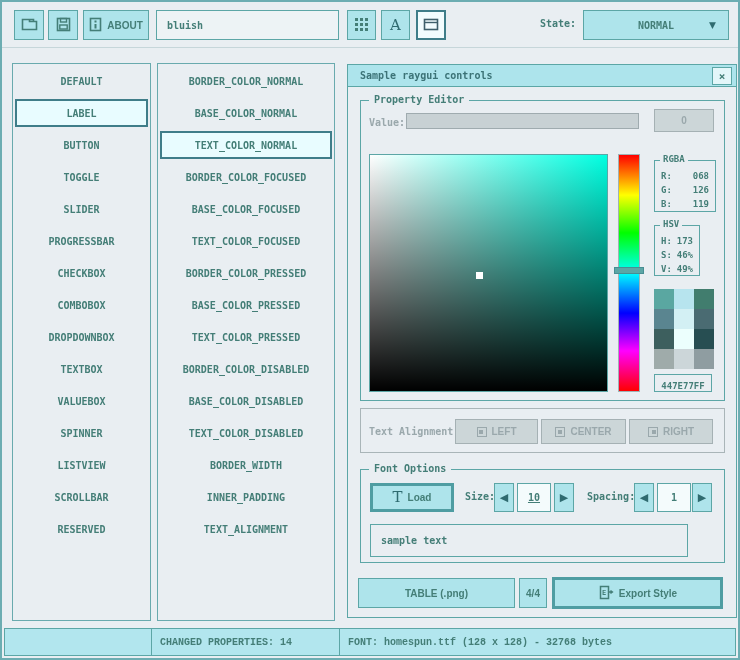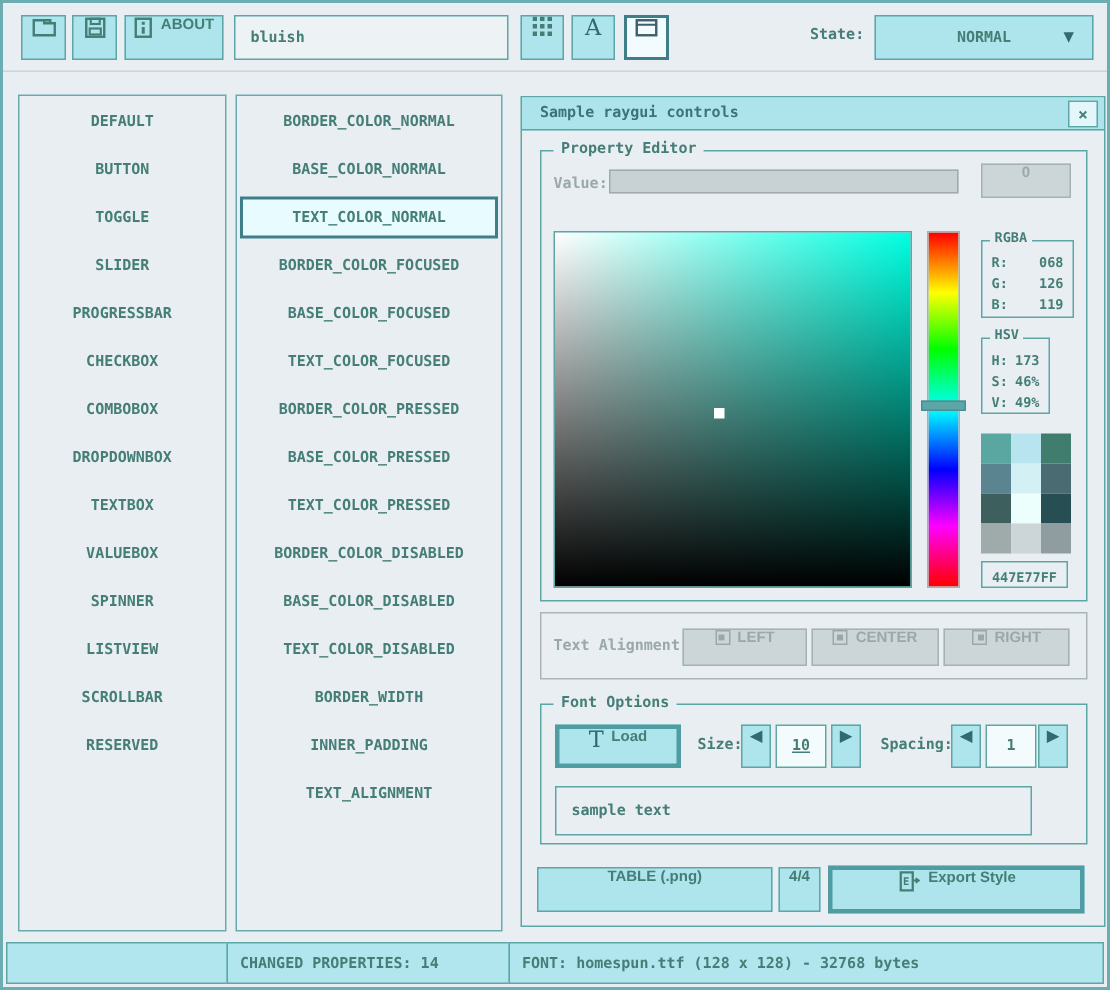--- a/index.html
+++ b/index.html
@@ -4,21 +4,21 @@
 <style>
   * { margin:0; padding:0; box-sizing:border-box; }
   html,body { width:740px; height:660px; }
   body { font-family:"DejaVu Sans Mono", monospace; font-weight:bold; background:#dfe7ea; }
   .app { position:absolute; top:0; left:0; width:740px; height:660px;
          background:#e9eef2; border:2px solid #6cadb2; overflow:hidden; }
   .abs { position:absolute; }
   .txt { color:#447e77; font-size:10px; }
 
   
-  .btn { position:absolute; display:flex; justify-content:center; gap:5px;
+  .btn { position:absolute; display:flex; align-items:center; justify-content:center; gap:5px;
          background:#aee4eb; border:1px solid #5ca6a6; color:#447e77; font-size:10px; font-weight:bold;
          cursor:pointer; }
   .btn.thick { border:3px solid #4f9da2; }
   .btn.activewin { background:#f2fcfe; border:2px solid #3f7d89; }
   .btn.disabled { background:#ccd6d8; border:1px solid #a5b1b4; color:#9aa8ac; }
 
   
   .toolbar { position:absolute; top:0; left:0; right:0; height:46px; border-bottom:1px solid #c6d6da; }
   .input { position:absolute; background:#edf3f5; border:1px solid #5ca6a6; color:#447e77;
            font-family:"DejaVu Sans Mono",monospace; font-weight:bold; font-size:10px; padding-left:10px; }
@@ -72,21 +72,21 @@
   .valbox { position:absolute; background:#f4fbfc; border:1px solid #5ca6a6; color:#447e77; font-size:10px;
             display:flex; align-items:center; justify-content:center; }
   .samplebox { position:absolute; background:#e9eef2; border:1px solid #5ca6a6; color:#447e77; font-size:10px;
                display:flex; align-items:center; padding-left:10px; }
   .t-glyph { font-family:"DejaVu Serif",serif; font-size:15px; font-weight:normal; color:#2f6b70; line-height:1; }
 
   
   .statusbar { position:absolute; left:2px; right:2px; bottom:2px; height:28px; display:flex; }
   .status-cell { background:#b2e6ee; border:1px solid #5ca6a6; height:100%; display:flex; align-items:center;
                  color:#447e77; font-size:10px; padding-left:8px; }
-  .status-cell + .status-cell { margin-left:-1px; }
+  .status-cell + .status-cell { margin-left:-1px;font-family:Liberation Mono, monospace; }
 </style>
 </head>
 <body>
 
 <div class="app">
 
   <div class="toolbar">
     <button class="btn" style="left:12px;top:8px;width:30px;height:30px;">
       <span>
         <svg width="17" height="14" viewBox="0 0 17 14">
@@ -144,20 +144,21 @@
     </button>
     <span class="abs txt" style="left:538px;top:16px;">State:</span>
     <div class="dropdown" style="left:581px;top:8px;width:146px;height:30px;text-align:right;">
       <span class="txt">NORMAL</span>
       <span class="dd-arrow">▼</span>
     </div>
   </div>
 
   <div class="panel" style="left:10px;top:61px;width:139px;height:558px;">
       <div class="list-item">DEFAULT</div>
+      <div class="list-item selected">LABEL</div>
       <div class="list-item">BUTTON</div>
       <div class="list-item">TOGGLE</div>
       <div class="list-item">SLIDER</div>
       <div class="list-item">PROGRESSBAR</div>
       <div class="list-item">CHECKBOX</div>
       <div class="list-item">COMBOBOX</div>
       <div class="list-item">DROPDOWNBOX</div>
       <div class="list-item">TEXTBOX</div>
       <div class="list-item">VALUEBOX</div>
       <div class="list-item">SPINNER</div>

